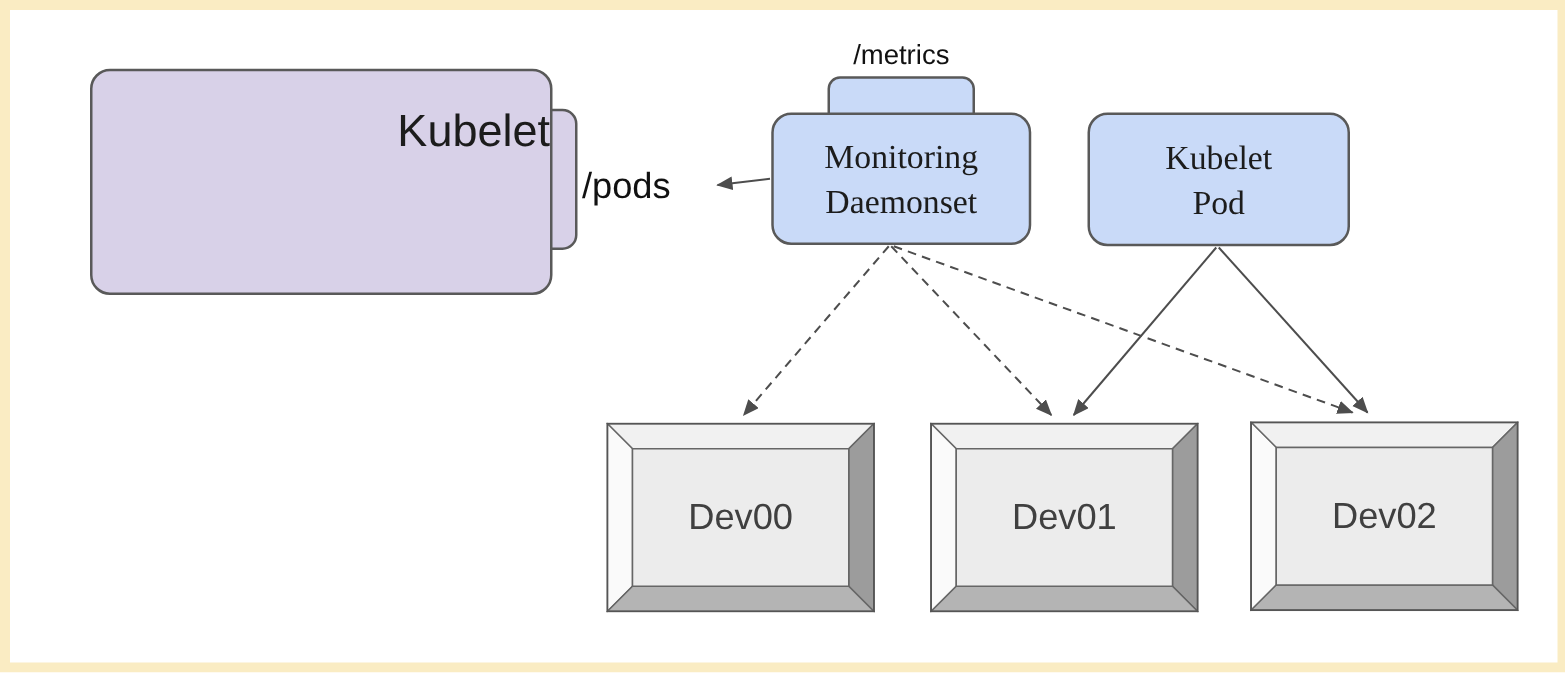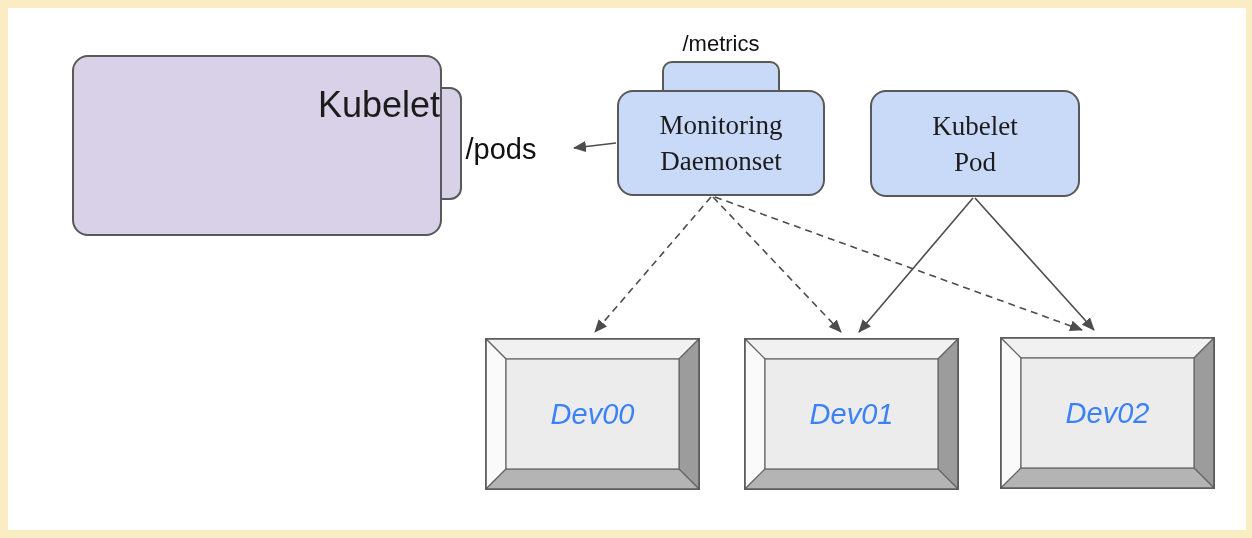--- a/index.html
+++ b/index.html
@@ -55,21 +55,21 @@
     text-align: center;
   }
   .pods-label    { left: 455px; top: 125px; width: 76px;  font-size: 29px; }
   .metrics-label { left: 648px; top: 23px;  width: 130px; font-size: 22px; }
 
   .device { position: absolute; width: 215px; height: 152px; z-index: 2; }
   .device svg { position: absolute; left: 0; top: 0; }
   .device-label {
     position: absolute; left: 0; top: 0; width: 100%; height: 100%;
     display: flex; align-items: center; justify-content: center;
-    font-size: 29px; color: #3b82f6; z-index: 3; font-style: italic;
+    font-size: 29px; color: #404040; z-index: 3;
   }
   .dev00 { left: 477px; top: 330px; }
   .dev01 { left: 736px; top: 330px; }
   .dev02 { left: 992px; top: 329px; }
 </style>
 </head>
 <body>
 
 <div class="frame">
   <div class="canvas">

